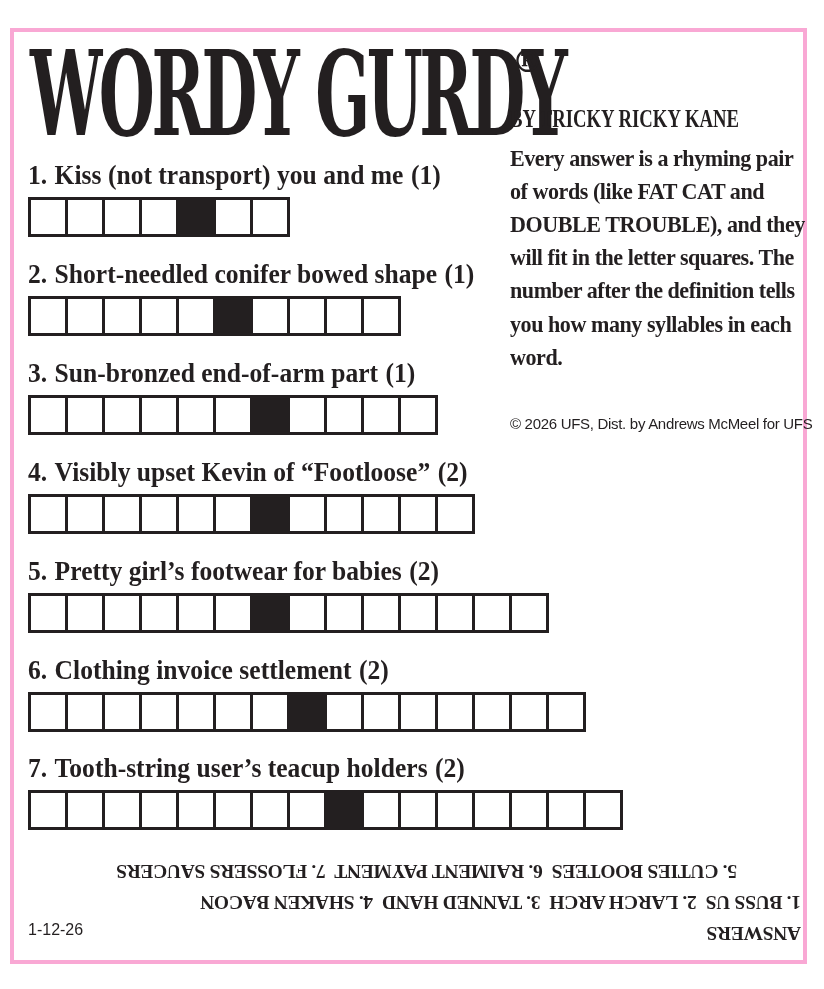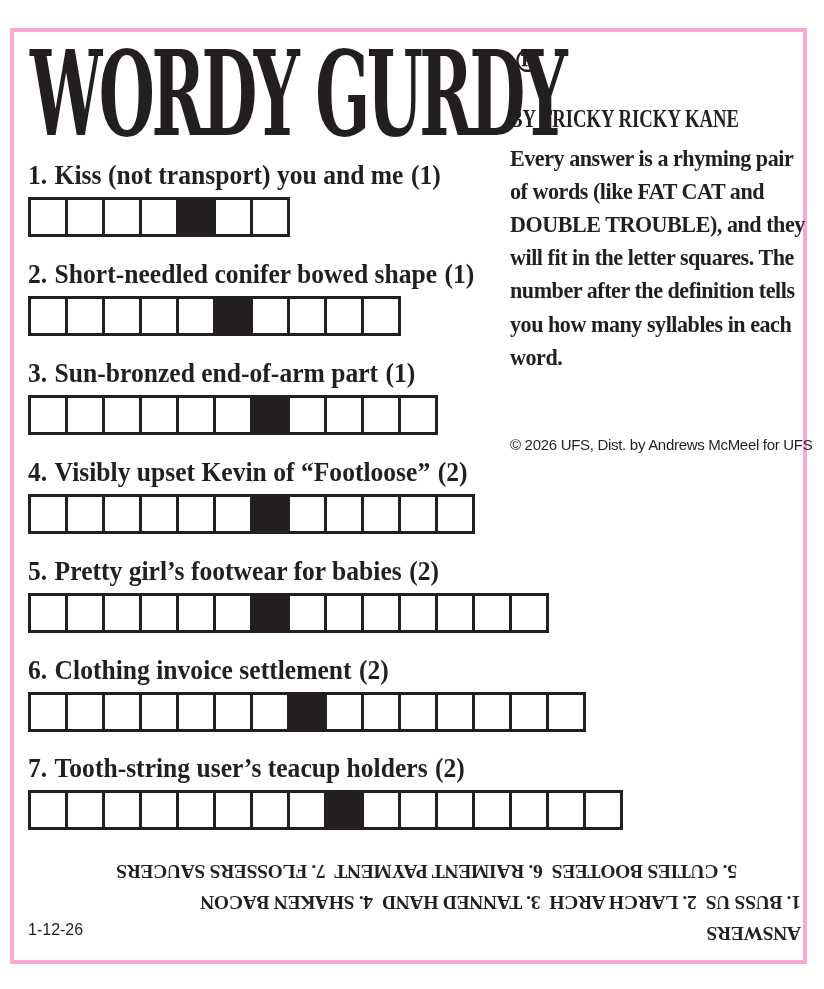--- a/index.html
+++ b/index.html
@@ -14,21 +14,21 @@
          font-size:74px;line-height:1;letter-spacing:-4px;white-space:nowrap;
          transform:scale(0.87,1.6);transform-origin:left top;}
   .regmark{position:absolute;left:498px;top:14px;font-size:31px;
            font-family:"DejaVu Serif",serif;font-weight:bold;line-height:1;}
   .byline{position:absolute;left:496px;top:72px;font-weight:bold;font-size:26px;
           white-space:nowrap;transform:scaleX(0.72);transform-origin:left top;
           font-family:"Liberation Serif",serif;}
   .instructions{position:absolute;left:496px;top:110px;width:322px;
                 font-weight:bold;font-size:24px;line-height:1.38;letter-spacing:-0.5px;
                 transform:scaleX(0.92);transform-origin:left top;}
-  .copyright{position:absolute;left:496px;top:404px;
+  .copyright{position:absolute;left:496px;top:383px;
              font-family:"Liberation Sans",sans-serif;font-size:15px;
              letter-spacing:-0.3px;white-space:nowrap;}
 
   .clue-label{position:absolute;display:flex;gap:8px;font-weight:bold;font-size:27.5px;
               line-height:1.15;white-space:nowrap;
               transform:scaleX(0.93);transform-origin:left top;}
   .answer-row{position:absolute;display:flex;}
   .cell{box-sizing:border-box;width:40px;height:40px;border:3px solid #231f20;
         margin-right:-3px;background:#ffffff;}
   .cell.black{background:#231f20;}

